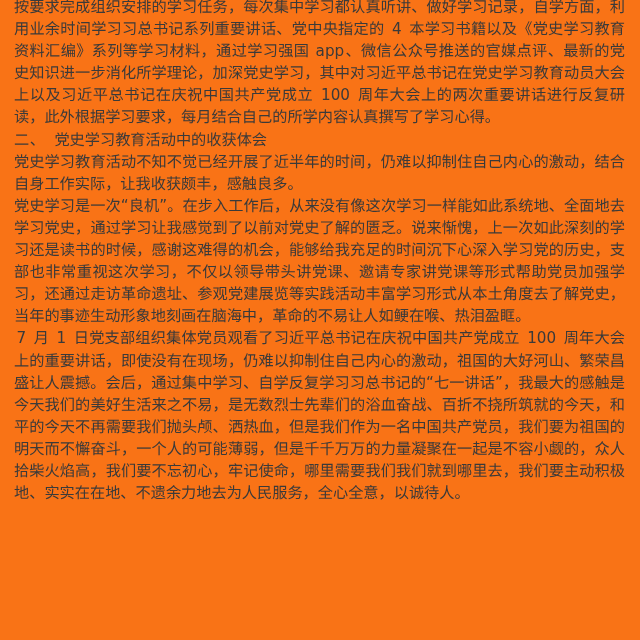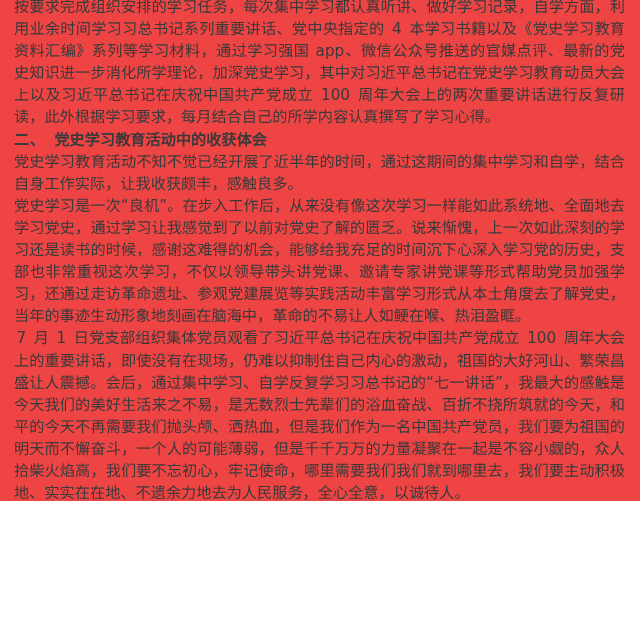--- a/index.html
+++ b/index.html
@@ -10,22 +10,22 @@
   }
   body {
     width: 640px;
     height: 640px;
     overflow: hidden;
     font-family: "DejaVu Sans", "Liberation Sans", sans-serif;
   }
   #page {
     position: relative;
     width: 640px;
-    height: 501px;
-    background: #ef4444;
+    height: 640px;
+    background: #f97316;
     overflow: hidden;
   }
   
   #doc-body {
     position: absolute;
     left: 14px;
     top: -4px;
     width: 611px;
   }
   .para {
@@ -37,21 +37,20 @@
     text-align: justify;
     text-justify: inter-character;
     text-align-last: left;
     letter-spacing: 0px;
     font-weight: 400;
     -webkit-font-smoothing: none;
   }
   .para.heading {
     text-align: right;
     color: #3a3a3a;
-    font-weight: bold;
   }
   .para.heading .hnum {
     letter-spacing: 0.5px;
   }
   .para.heading .hgap {
     display: inline-block;
     width: 9px;
   }
   
   .num {
@@ -71,21 +70,21 @@
 </head>
 <body>
 
 <div id="page">
   <div id="doc-body">
 
     <p class="para">按要求完成组织安排的学习任务，每次集中学习都认真听讲、做好学习记录，自学方面，利用业余时间学习习总书记系列重要讲话、党中央指定的 <span class="num">4</span> 本学习书籍以及《党史学习教育资料汇编》系列等学习材料，通过学习强国 <span class="latin">app</span>、微信公众号推送的官媒点评、最新的党史知识进一步消化所学理论，加深党史学习，其中对习近平总书记在党史学习教育动员大会上以及习近平总书记在庆祝中国共产党成立 <span class="num">100</span> 周年大会上的两次重要讲话进行反复研读，此外根据学习要求，每月结合自己的所学内容认真撰写了学习心得。</p>
 
     <p class="para heading"><span class="hnum">二、</span><span class="hgap"></span><span>党史学习教育活动中的收获体会</span></p>
 
-    <p class="para">党史学习教育活动不知不觉已经开展了近半年的时间，通过这期间的集中学习和自学，结合自身工作实际，让我收获颇丰，感触良多。</p>
+    <p class="para">党史学习教育活动不知不觉已经开展了近半年的时间，仍难以抑制住自己内心的激动，结合自身工作实际，让我收获颇丰，感触良多。</p>
 
     <p class="para">党史学习是一次“良机”。在步入工作后，从来没有像这次学习一样能如此系统地、全面地去学习党史，通过学习让我感觉到了以前对党史了解的匮乏。说来惭愧，上一次如此深刻的学习还是读书的时候，感谢这难得的机会，能够给我充足的时间沉下心深入学习党的历史，支部也非常重视这次学习，不仅以领导带头讲党课、邀请专家讲党课等形式帮助党员加强学习，还通过走访革命遗址、参观党建展览等实践活动丰富学习形式从本土角度去了解党史，当年的事迹生动形象地刻画在脑海中，革命的不易让人如鲠在喉、热泪盈眶。</p>
 
 
 
     <p class="para clip-bottom"><span class="num">7</span> 月 <span class="num">1</span> 日党支部组织集体党员观看了习近平总书记在庆祝中国共产党成立 <span class="num">100</span> 周年大会上的重要讲话，即使没有在现场，仍难以抑制住自己内心的激动，祖国的大好河山、繁荣昌盛让人震撼。会后，通过集中学习、自学反复学习习总书记的“七一讲话”，我最大的感触是今天我们的美好生活来之不易，是无数烈士先辈们的浴血奋战、百折不挠所筑就的今天，和平的今天不再需要我们抛头颅、洒热血，但是我们作为一名中国共产党员，我们要为祖国的明天而不懈奋斗，一个人的可能薄弱，但是千千万万的力量凝聚在一起是不容小觑的，众人拾柴火焰高，我们要不忘初心，牢记使命，哪里需要我们我们就到哪里去，我们要主动积极地、实实在在地、不遗余力地去为人民服务，全心全意，以诚待人。</p>
 
   </div>
 </div>
 

